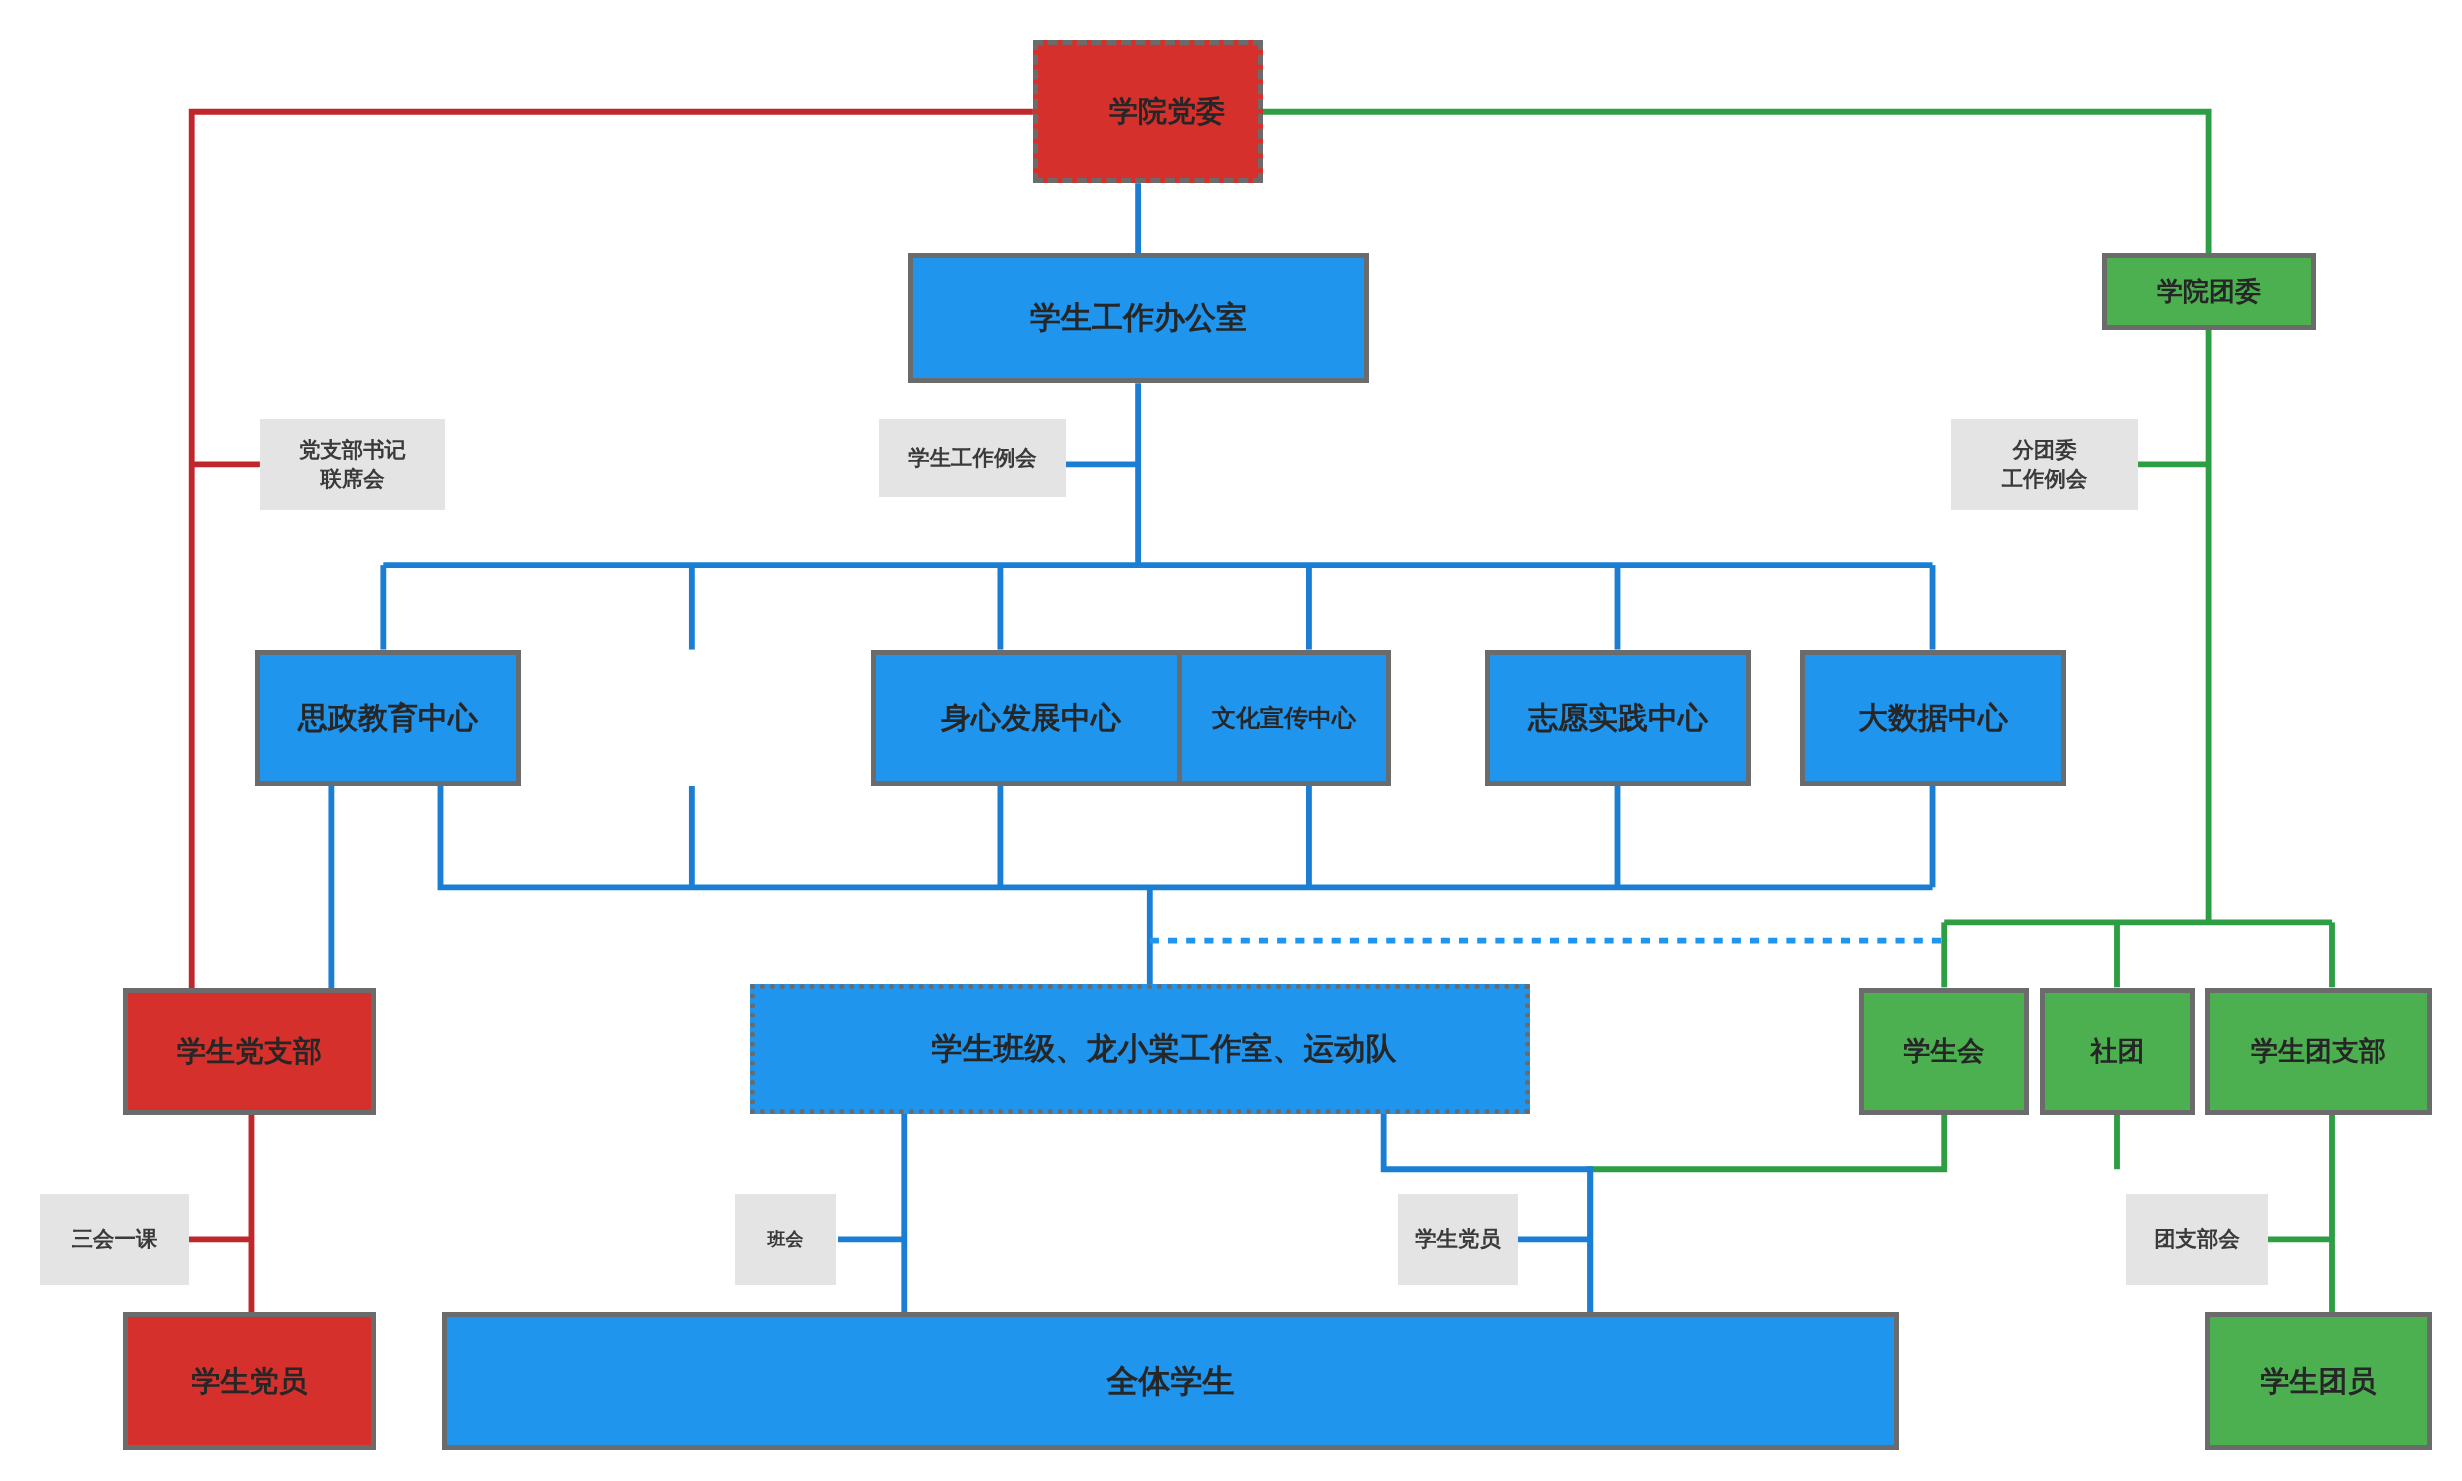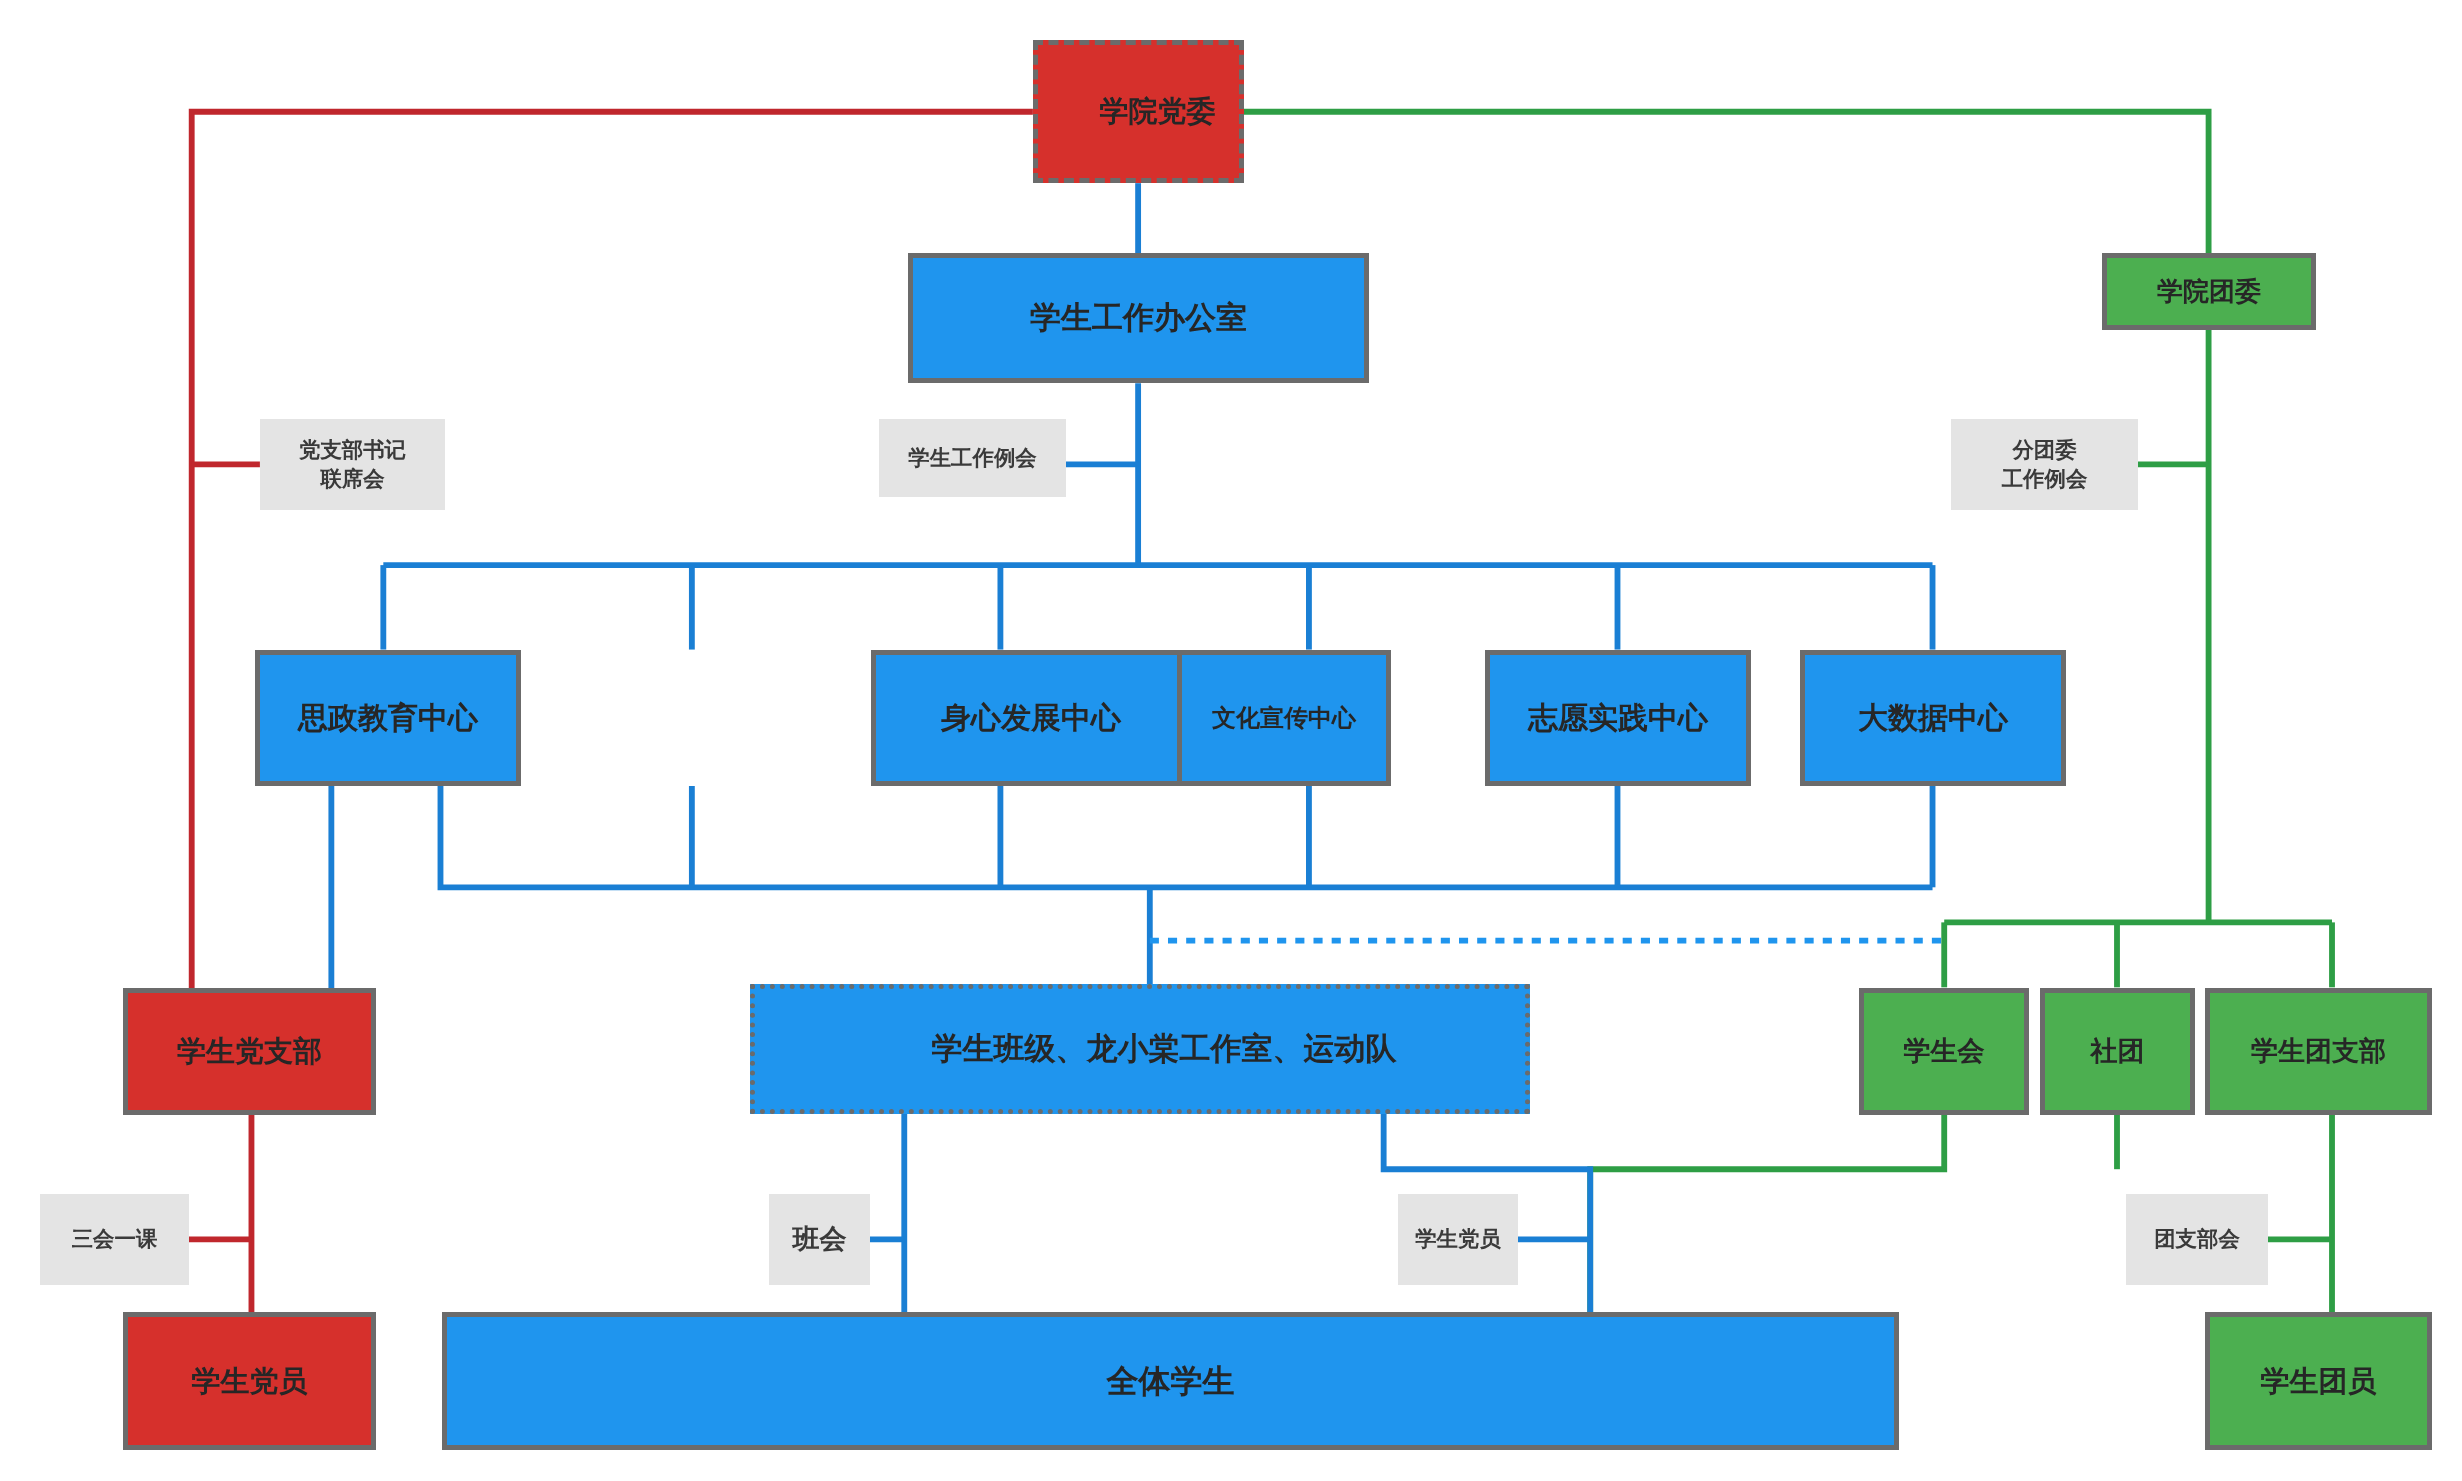--- a/index.html
+++ b/index.html
@@ -79,21 +79,21 @@
 
     <path d="M 1770 1448 L 2993 1448" stroke="#1f95ee" stroke-width="9" fill="none" stroke-dasharray="14 14"></path>
 
     <path d="M 1392 1710 L 1392 2020" stroke="#1a7fd4" stroke-width="9" fill="none"></path>
     <path d="M 1290 1908 L 1392 1908" stroke="#1a7fd4" stroke-width="9" fill="none"></path>
 
     <path d="M 2130 1710 L 2130 1800 L 2448 1800 L 2448 2020" stroke="#1a7fd4" stroke-width="9" fill="none"></path>
     <path d="M 2330 1908 L 2448 1908" stroke="#1a7fd4" stroke-width="9" fill="none"></path>
   </svg>
 
-  <div class="node red dashed" style="left:1033px;top:40px;width:211px;height:143px;font-size:29px;padding-left:38px;">
+  <div class="node red dashed" style="left:1033px;top:40px;width:230px;height:143px;font-size:29px;padding-left:38px;">
     <span>学院党委</span>
   </div>
 
   <div class="node blue solid" style="left:908px;top:253px;width:461px;height:130px;font-size:31px;">
     <span>学生工作办公室</span>
   </div>
 
   <div class="node green solid" style="left:2102px;top:253px;width:214px;height:77px;font-size:26px;">
     <span>学院团委</span>
   </div>
@@ -155,21 +155,21 @@
 
   <div class="label" style="left:1951px;top:419px;width:187px;height:91px;font-size:21.4px;white-space:pre-line;">
     <span>分团委
 工作例会</span>
   </div>
 
   <div class="label" style="left:40px;top:1194px;width:149px;height:91px;font-size:21.4px;white-space:pre-line;">
     <span>三会一课</span>
   </div>
 
-  <div class="label" style="left:769px;top:1194px;width:101px;height:91px;font-size:27px;white-space:pre-line;">
+  <div class="label" style="left:735px;top:1194px;width:101px;height:91px;font-size:18px;white-space:pre-line;">
     <span>班会</span>
   </div>
 
   <div class="label" style="left:1398px;top:1194px;width:120px;height:91px;font-size:21.4px;white-space:pre-line;">
     <span>学生党员</span>
   </div>
 
   <div class="label" style="left:2126px;top:1194px;width:142px;height:91px;font-size:21.4px;white-space:pre-line;">
     <span>团支部会</span>
   </div>

